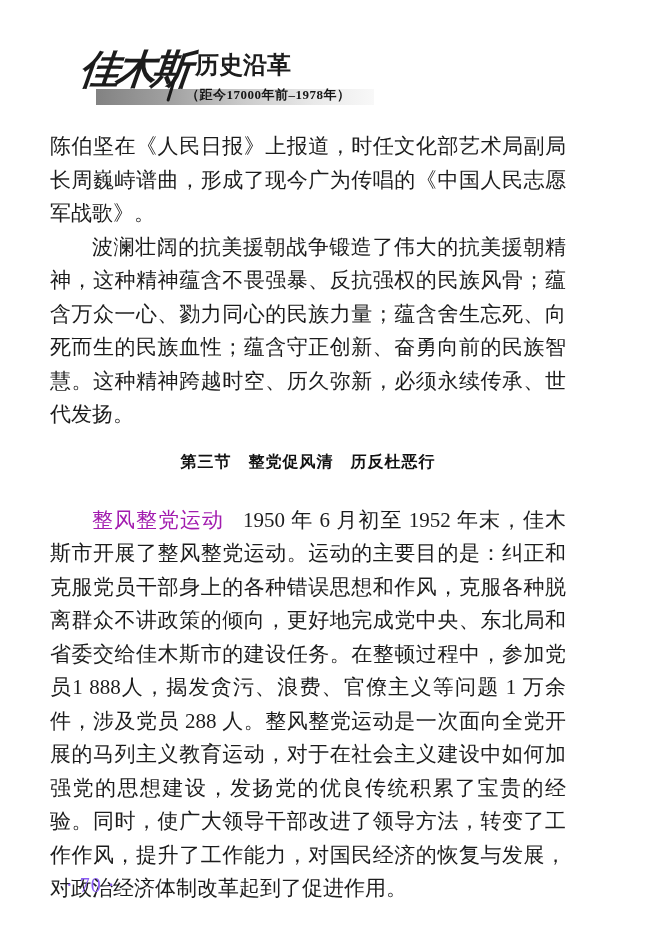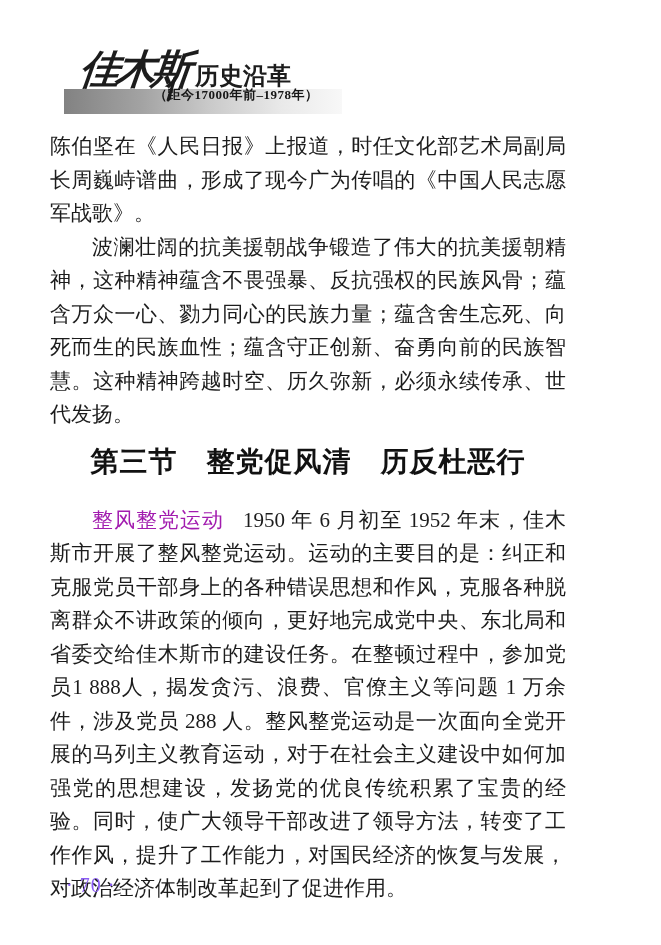--- a/index.html
+++ b/index.html
@@ -26,28 +26,28 @@
     letter-spacing: -4px;
     transform: skewX(-6deg);
     display: inline-block;
   }
   .logo-sub {
     font-family: "Liberation Sans", "DejaVu Sans", sans-serif;
     font-weight: bold;
     font-size: 24px;
     line-height: 24px;
     margin-left: 7px;
-    padding-bottom: 0;
+    padding-bottom: 11px;
   }
   .bar {
     position: absolute;
-    left: 64px;
+    left: 96px;
     top: 89px;
     width: 278px;
-    height: 25px;
+    height: 16px;
     background: linear-gradient(90deg, #828282 0%, #a3a3a3 28%, #c9c9c9 52%, #e9e9e9 78%, #f8f8f8 100%);
   }
   .bar-range {
     position: absolute;
     left: 90px;
     top: -3px;
     font-family: "Liberation Serif", "DejaVu Serif", serif;
     font-weight: bold;
     font-size: 13px;
     line-height: 17px;
@@ -74,21 +74,21 @@
     width: 516px;
     font-size: 21px;
     line-height: 33.5px;
     text-align: justify;
   }
   .main p { margin: 0; }
   .para-indent { text-indent: 2em; }
   .section-heading {
     font-family: "Liberation Sans", "DejaVu Sans", sans-serif;
     font-weight: bold;
-    font-size: 28px;
+    font-size: 16px;
     line-height: 30px;
     text-align: center;
     letter-spacing: 1px;
     margin: 15px 0 27px 0;
     color: #111111;
   }
   .lead {
     font-weight: normal;
     margin-right: 0.9em;
     color: #a21caf;

